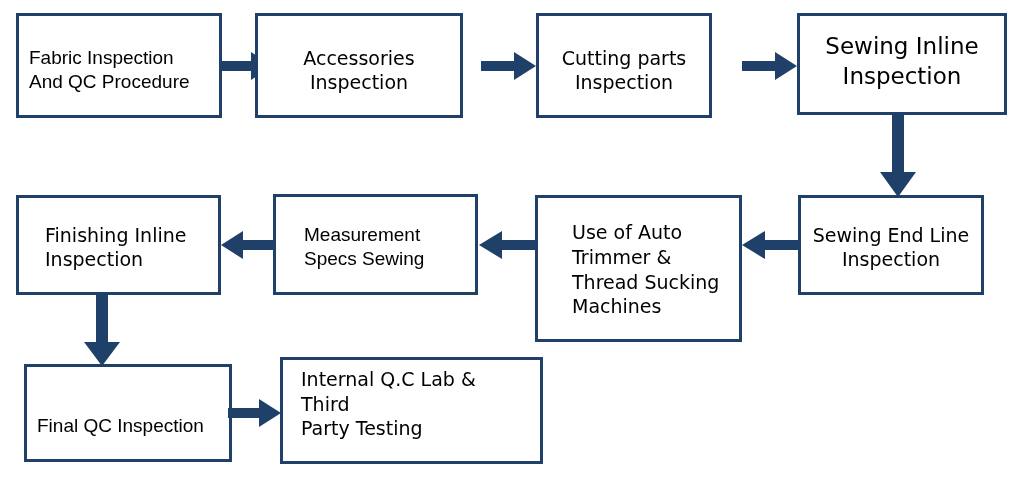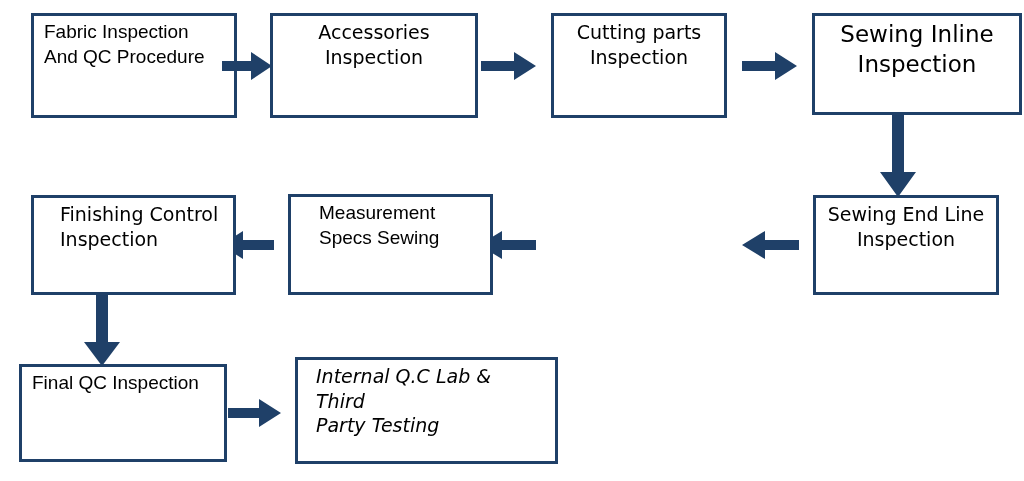--- a/index.html
+++ b/index.html
@@ -15,24 +15,23 @@
     background: #ffffff;
     overflow: hidden;
     font-family: "Liberation Sans", sans-serif;
   }
   .node {
     position: absolute;
     box-sizing: border-box;
     background: #ffffff;
     border: 3px solid #1F4068;
     display: flex;
-    align-items: flex-start;
+    align-items: flex-end;
     justify-content: center;
-    padding: 4px 10px;
-    margin-left: 15px;
+    padding: 20px 10px;
   }
   .node .label {
     display: block;
     width: 100%;
     color: #000000;
     line-height: 1.30;
     white-space: pre-line;
   }
   
   .font-a .label {           
@@ -104,57 +103,63 @@
     <span class="label">Sewing End Line
 Inspection</span>
   </div>
 
   <span class="arrow" style="left:742px; top:231px; width:57px; height:28px;">
     <svg viewBox="0 0 57 28" preserveAspectRatio="none">
       <polygon points="0,14 23,0 23,9 57,9 57,19 23,19 23,28" fill="#1F4068"></polygon>
     </svg>
   </span>
 
+  <div class="node font-b align-left" style="left:535px; top:195px; width:207px; height:147px; font-size:19px; padding-left:34px;">
+    <span class="label">Use of Auto
+Trimmer &amp;
+Thread Sucking
+Machines</span>
+  </div>
 
   <span class="arrow" style="left:479px; top:231px; width:57px; height:28px;">
     <svg viewBox="0 0 57 28" preserveAspectRatio="none">
       <polygon points="0,14 23,0 23,9 57,9 57,19 23,19 23,28" fill="#1F4068"></polygon>
     </svg>
   </span>
 
   <div class="node font-a align-left" style="left:273px; top:194px; width:205px; height:101px; font-size:19px; padding-left:28px;">
     <span class="label">Measurement
 Specs Sewing</span>
   </div>
 
   <span class="arrow" style="left:221px; top:231px; width:53px; height:28px;">
     <svg viewBox="0 0 53 28" preserveAspectRatio="none">
       <polygon points="0,14 22,0 22,9 53,9 53,19 22,19 22,28" fill="#1F4068"></polygon>
     </svg>
   </span>
 
   <div class="node font-b align-left" style="left:16px; top:195px; width:205px; height:100px; font-size:19px; padding-left:26px;">
-    <span class="label">Finishing Control
+    <span class="label">Finishing Inline
 Inspection</span>
   </div>
 
   <span class="arrow" style="left:84px; top:294px; width:36px; height:72px;">
     <svg viewBox="0 0 36 72" preserveAspectRatio="none">
       <polygon points="12,0 24,0 24,48 36,48 18,72 0,48 12,48" fill="#1F4068"></polygon>
     </svg>
   </span>
 
-  <div class="node font-a align-left" style="left:4px; top:364px; width:208px; height:98px; font-size:19px;">
+  <div class="node font-a align-left" style="left:24px; top:364px; width:208px; height:98px; font-size:19px;">
     <span class="label">Final QC Inspection</span>
   </div>
 
   <span class="arrow" style="left:228px; top:399px; width:53px; height:28px;">
     <svg viewBox="0 0 53 28" preserveAspectRatio="none">
       <polygon points="0,9 31,9 31,0 53,14 31,28 31,19 0,19" fill="#1F4068"></polygon>
     </svg>
   </span>
 
-  <div class="node font-b align-left" style="left:280px; top:357px; width:263px; height:107px; font-size:19px; padding-left:18px;font-style:italic;">
+  <div class="node font-b align-left" style="left:280px; top:357px; width:263px; height:107px; font-size:19px; padding-left:18px;">
     <span class="label">Internal Q.C Lab &amp; Third
 Party Testing</span>
   </div>
 
 </div>
 
 </body></html>

